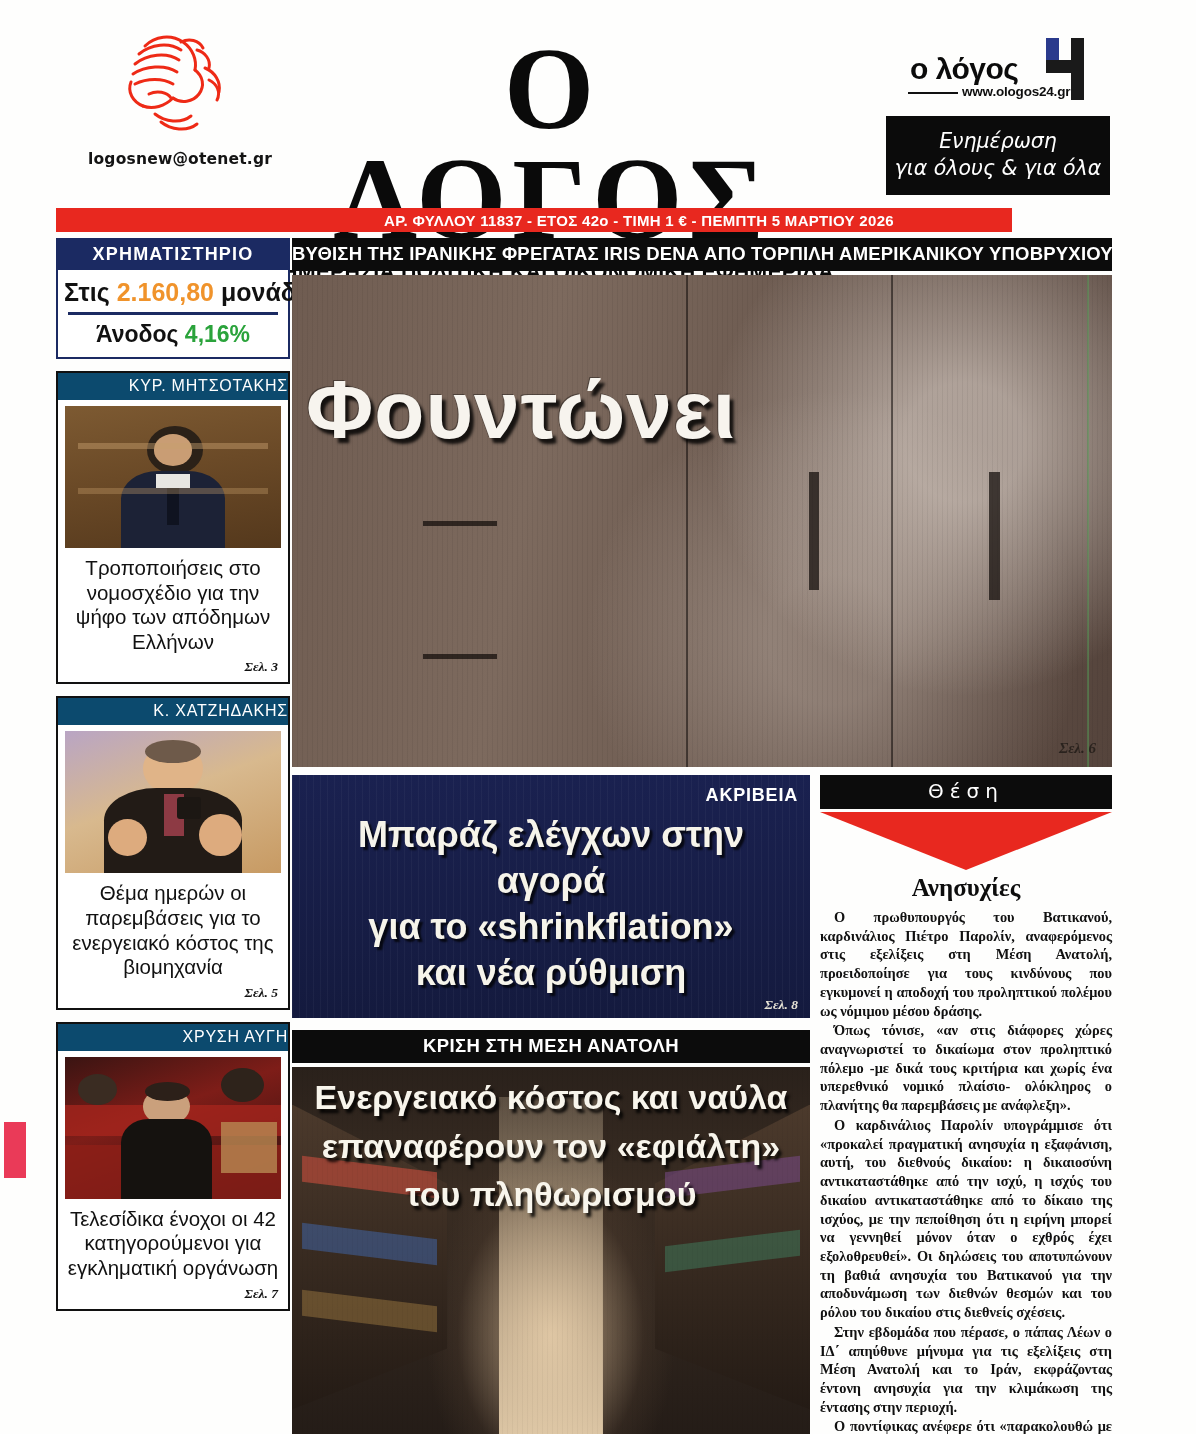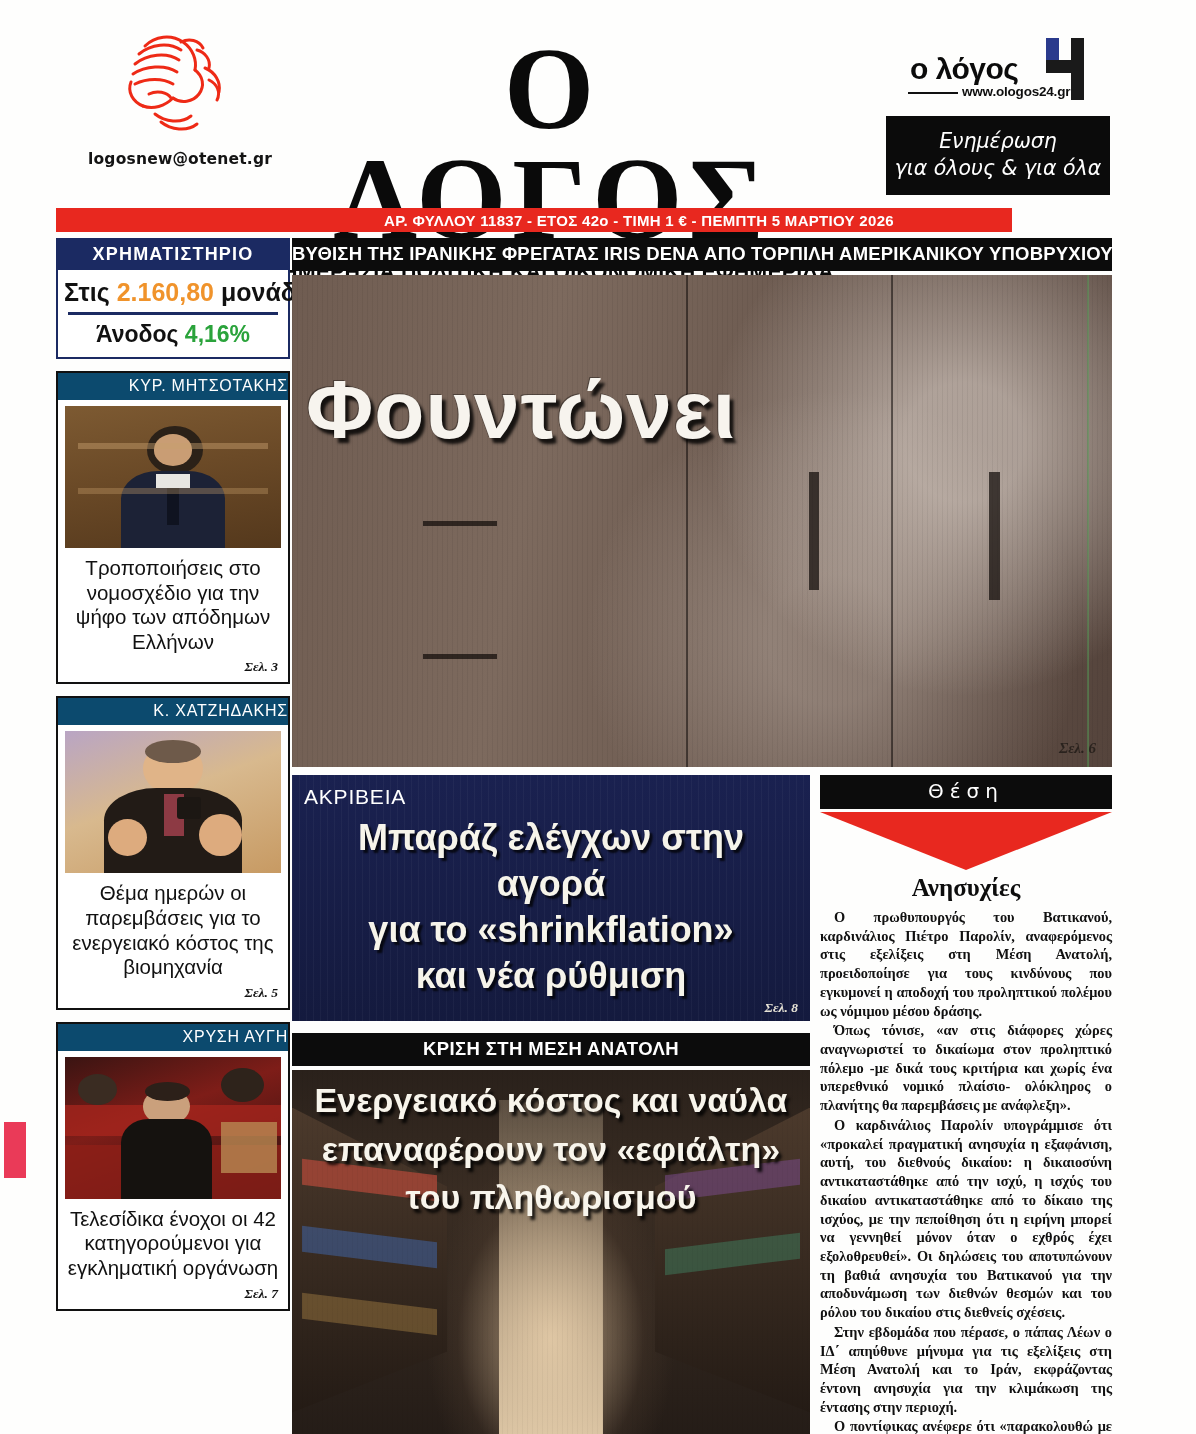--- a/index.html
+++ b/index.html
@@ -159,21 +159,21 @@
   .lower { display: flex; gap: 10px; margin-top: 8px; }
   .lower-left { width: 518px; }
   .lower-right { width: 292px; }
 
   .blue-box {
     position: relative; background: #161d46; padding: 10px 12px 22px;
     background-image:
       repeating-linear-gradient(90deg, rgba(255,255,255,.035) 0 1px, rgba(0,0,0,0) 1px 7px),
       linear-gradient(180deg,#1a2150 0%,#141a3e 100%);
   }
-  .kicker { text-align: left; color: #fff; font-size: 21px; letter-spacing: .8px; font-weight: normal; }
+  .kicker { text-align: right; color: #fff; font-size: 18px; letter-spacing: .8px; font-weight: bold; }
   .blue-title {
     margin-top: 6px; text-align: center; color: #f6f4ea; font-weight: bold;
     font-size: 36px; line-height: 1.28;
     text-shadow: 3px 3px 2px rgba(0,0,0,.75);
   }
   .blue-page {
     position: absolute; right: 12px; bottom: 5px;
     font-family: "Liberation Serif", serif; font-style: italic; font-weight: bold;
     font-size: 13.5px; color: #e7e3d6;
   }

